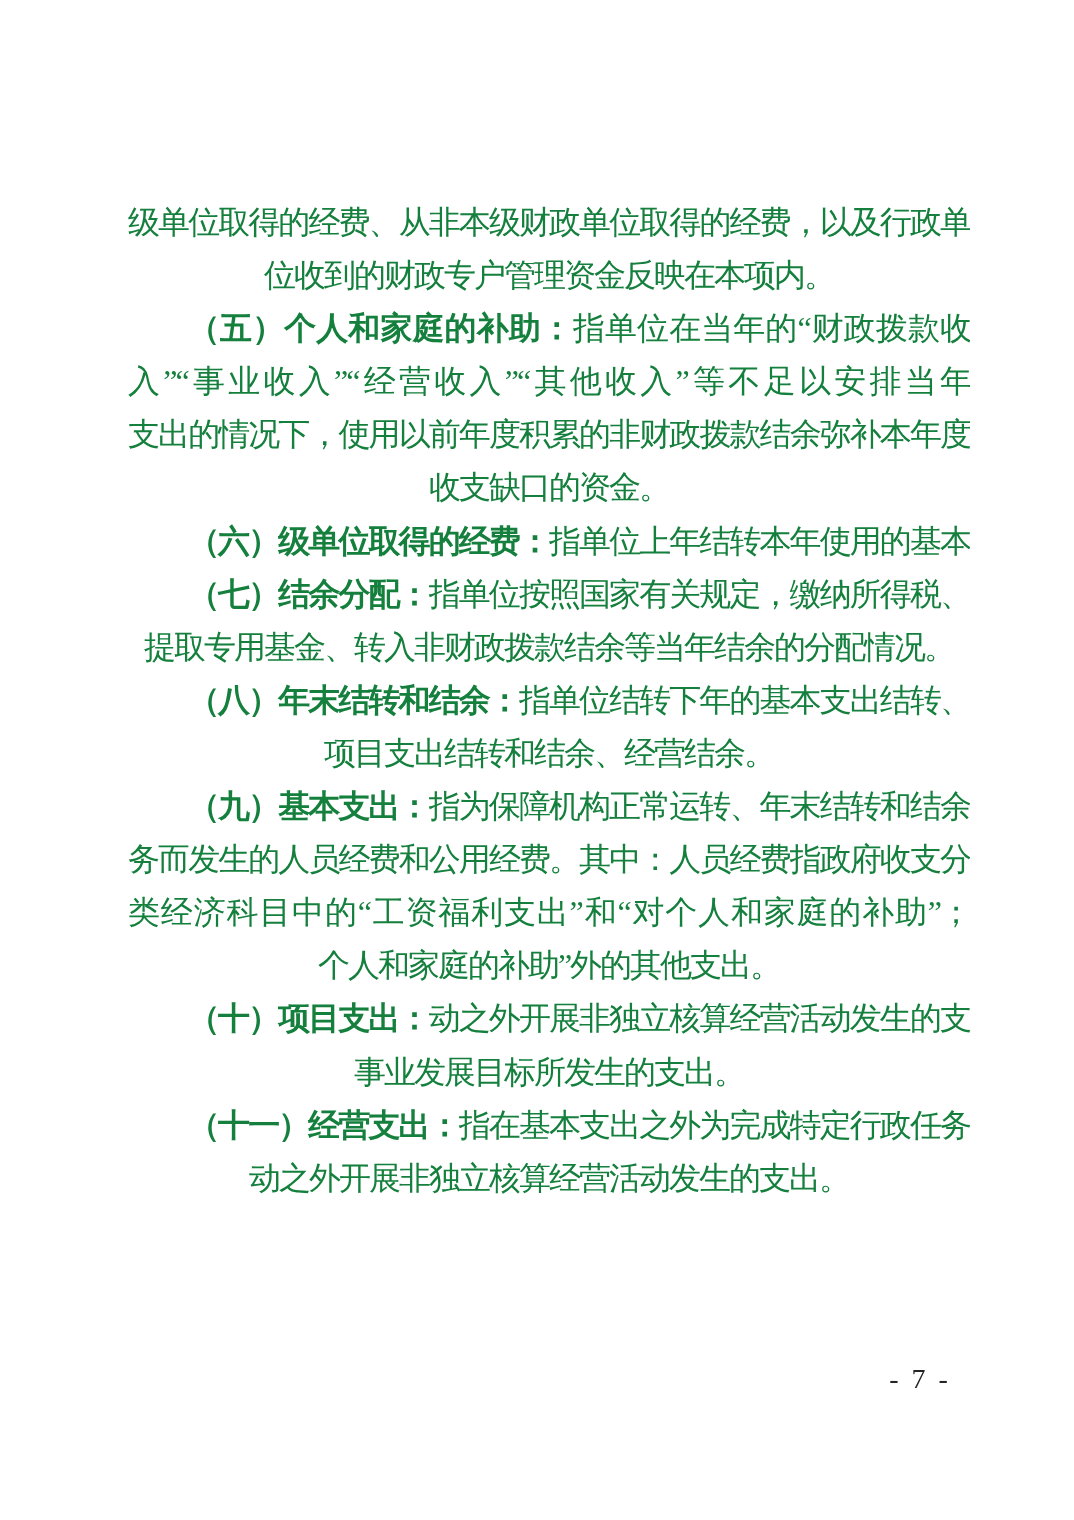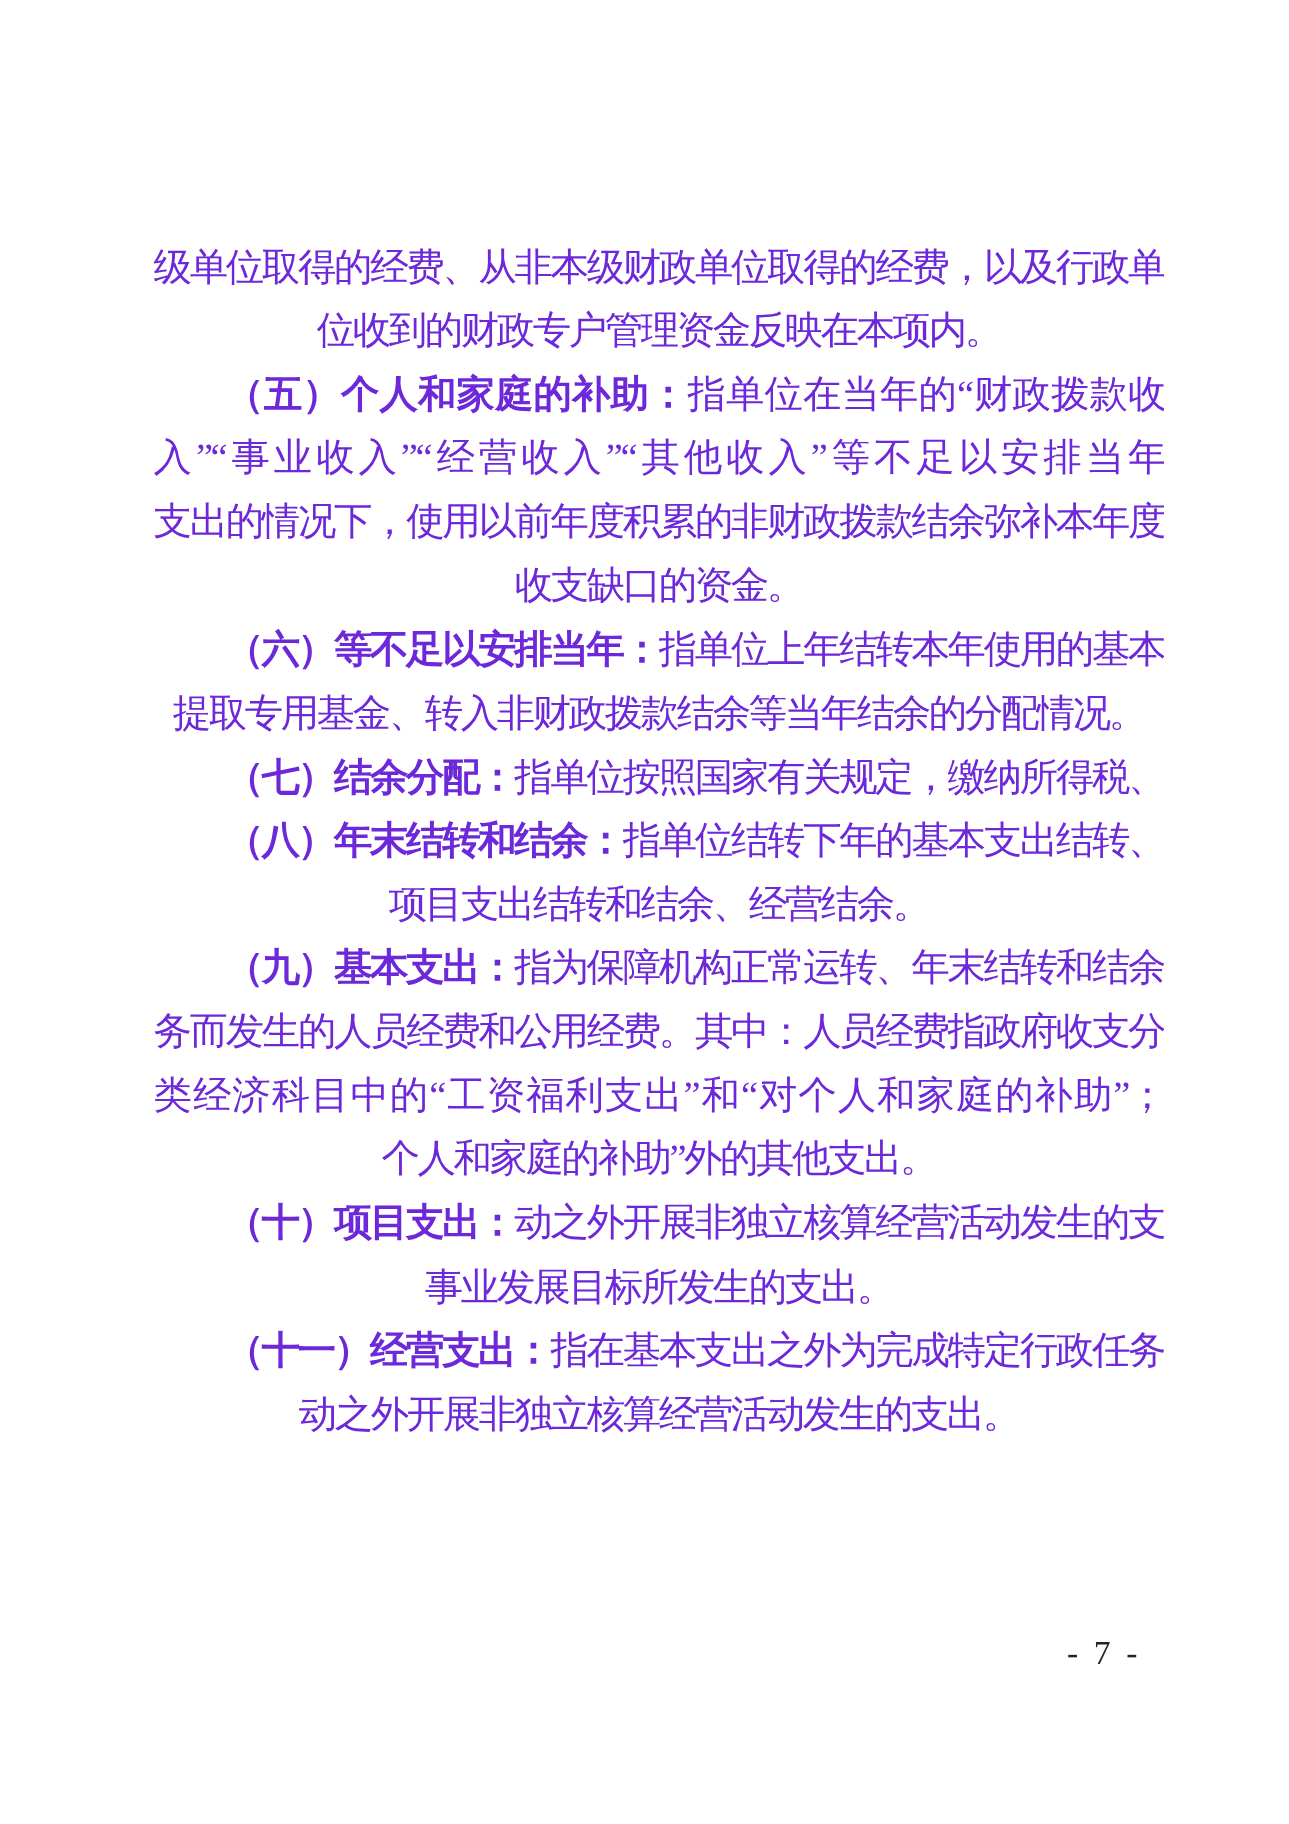--- a/index.html
+++ b/index.html
@@ -13,21 +13,21 @@
     height: 1520px;
     background: #ffffff;
     overflow: hidden;
     font-family: "Liberation Serif", serif;
   }
   .content {
     position: absolute;
     left: 128px;
     top: 196px;
     width: 842px;
-    color: #6d28d9;
+    color: #15803d;
     font-size: 32px;
     line-height: 53.1px;
     letter-spacing: -2px;
   }
   .line {
     height: 53.1px;
     overflow: hidden;
     text-align: center;
   }
   .line.fill {
@@ -56,23 +56,23 @@
 <body>
 
 <div class="page">
   <div class="content">
       <div class="line fill"><span>级单位取得的经费、从非本级财政单位取得的经费，以及行政单</span></div>
       <div class="line"><span>位收到的财政专户管理资金反映在本项内。</span></div>
       <div class="line indent fill"><span class="b">（五）个人和家庭的补助：</span><span>指单位在当年的“财政拨款收</span></div>
       <div class="line fill"><span>入”“事业收入”“经营收入”“其他收入”等不足以安排当年</span></div>
       <div class="line fill"><span>支出的情况下，使用以前年度积累的非财政拨款结余弥补本年度</span></div>
       <div class="line"><span>收支缺口的资金。</span></div>
-      <div class="line indent fill"><span class="b">（六）等不足以安排当年：</span><span>指单位上年结转本年使用的基本支</span></div>
+      <div class="line indent fill"><span class="b">（六）级单位取得的经费：</span><span>指单位上年结转本年使用的基本支</span></div>
+      <div class="line indent fill"><span class="b">（七）结余分配：</span><span>指单位按照国家有关规定，缴纳所得税、</span></div>
       <div class="line"><span>提取专用基金、转入非财政拨款结余等当年结余的分配情况。</span></div>
-      <div class="line indent fill"><span class="b">（七）结余分配：</span><span>指单位按照国家有关规定，缴纳所得税、</span></div>
       <div class="line indent fill"><span class="b">（八）年末结转和结余：</span><span>指单位结转下年的基本支出结转、</span></div>
       <div class="line"><span>项目支出结转和结余、经营结余。</span></div>
       <div class="line indent fill"><span class="b">（九）基本支出：</span><span>指为保障机构正常运转、年末结转和结余</span></div>
       <div class="line fill"><span>务而发生的人员经费和公用经费。其中：人员经费指政府收支分</span></div>
       <div class="line fill"><span>类经济科目中的“工资福利支出”和“对个人和家庭的补助”；</span></div>
       <div class="line"><span>个人和家庭的补助”外的其他支出。</span></div>
       <div class="line indent fill"><span class="b">（十）项目支出：</span><span>动之外开展非独立核算经营活动发生的支出</span></div>
       <div class="line"><span>事业发展目标所发生的支出。</span></div>
       <div class="line indent fill"><span class="b">（十一）经营支出：</span><span>指在基本支出之外为完成特定行政任务和</span></div>
       <div class="line"><span>动之外开展非独立核算经营活动发生的支出。</span></div>

